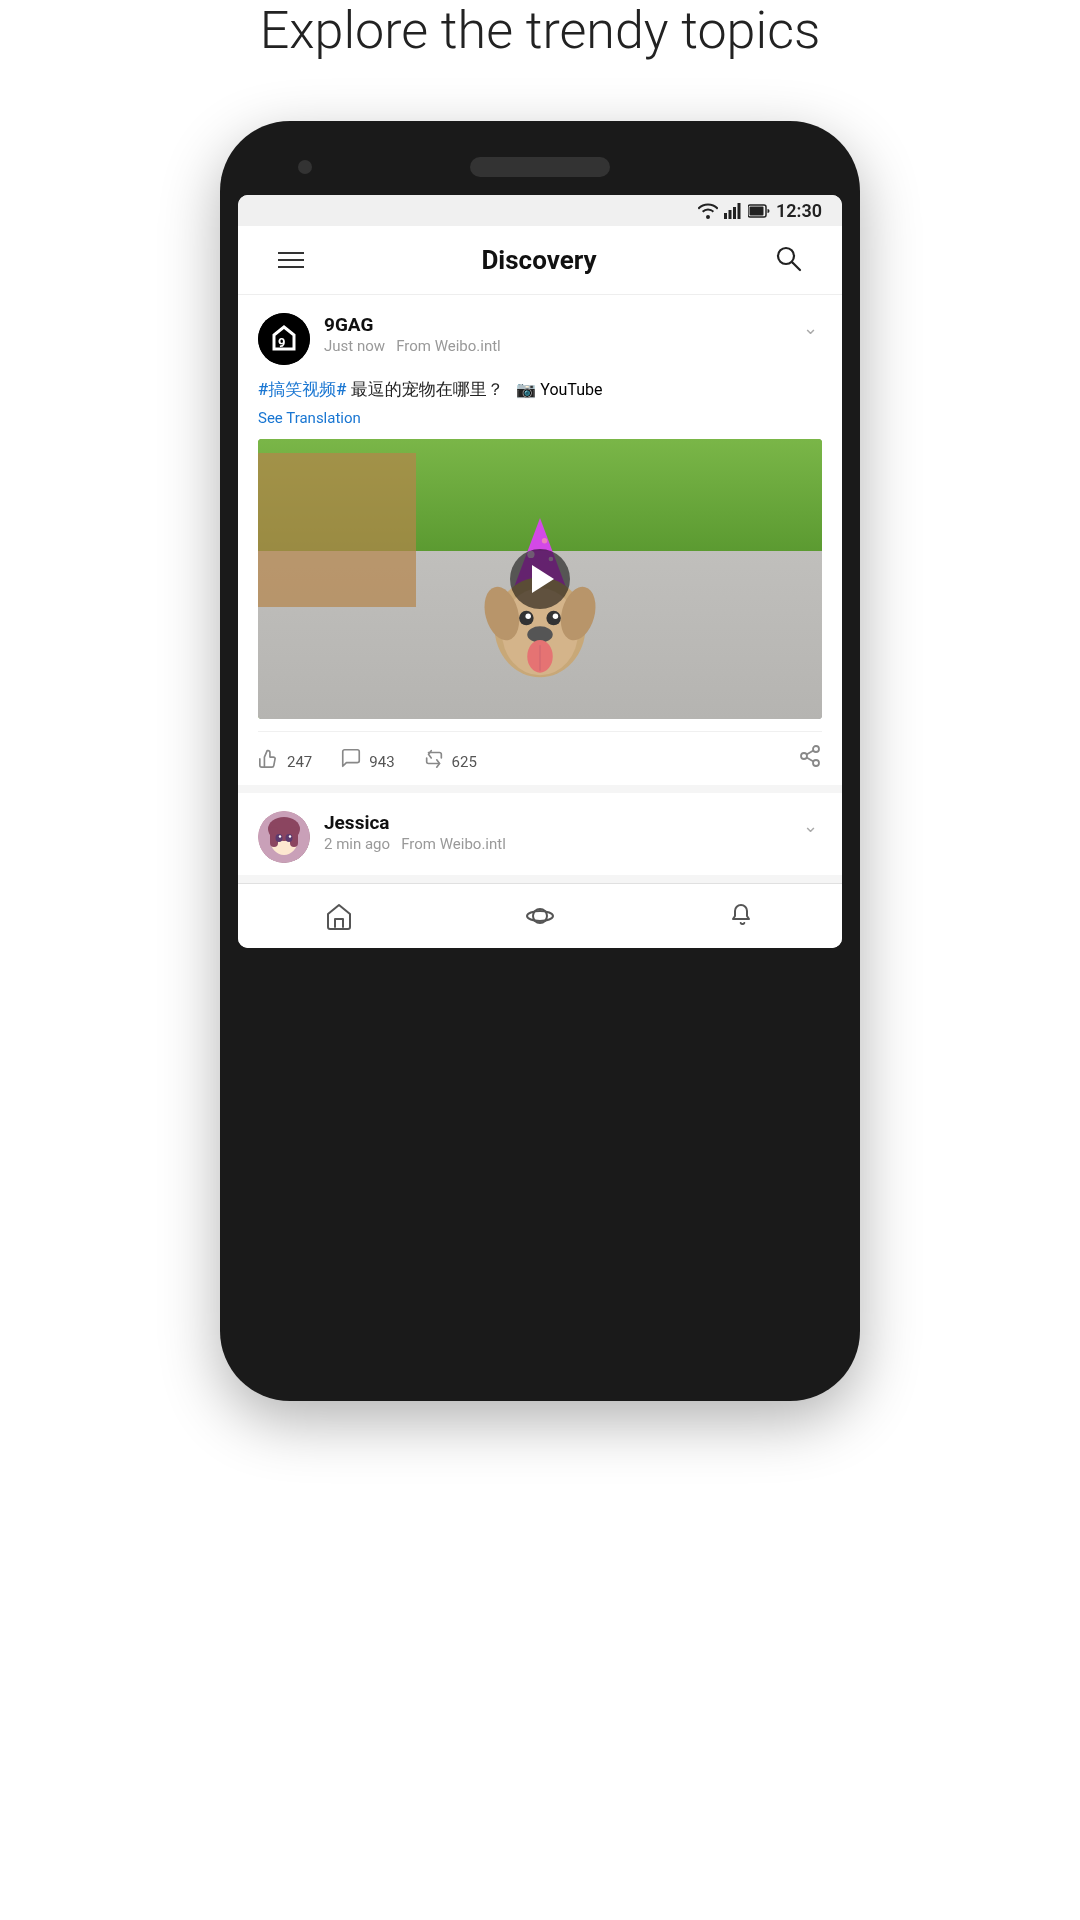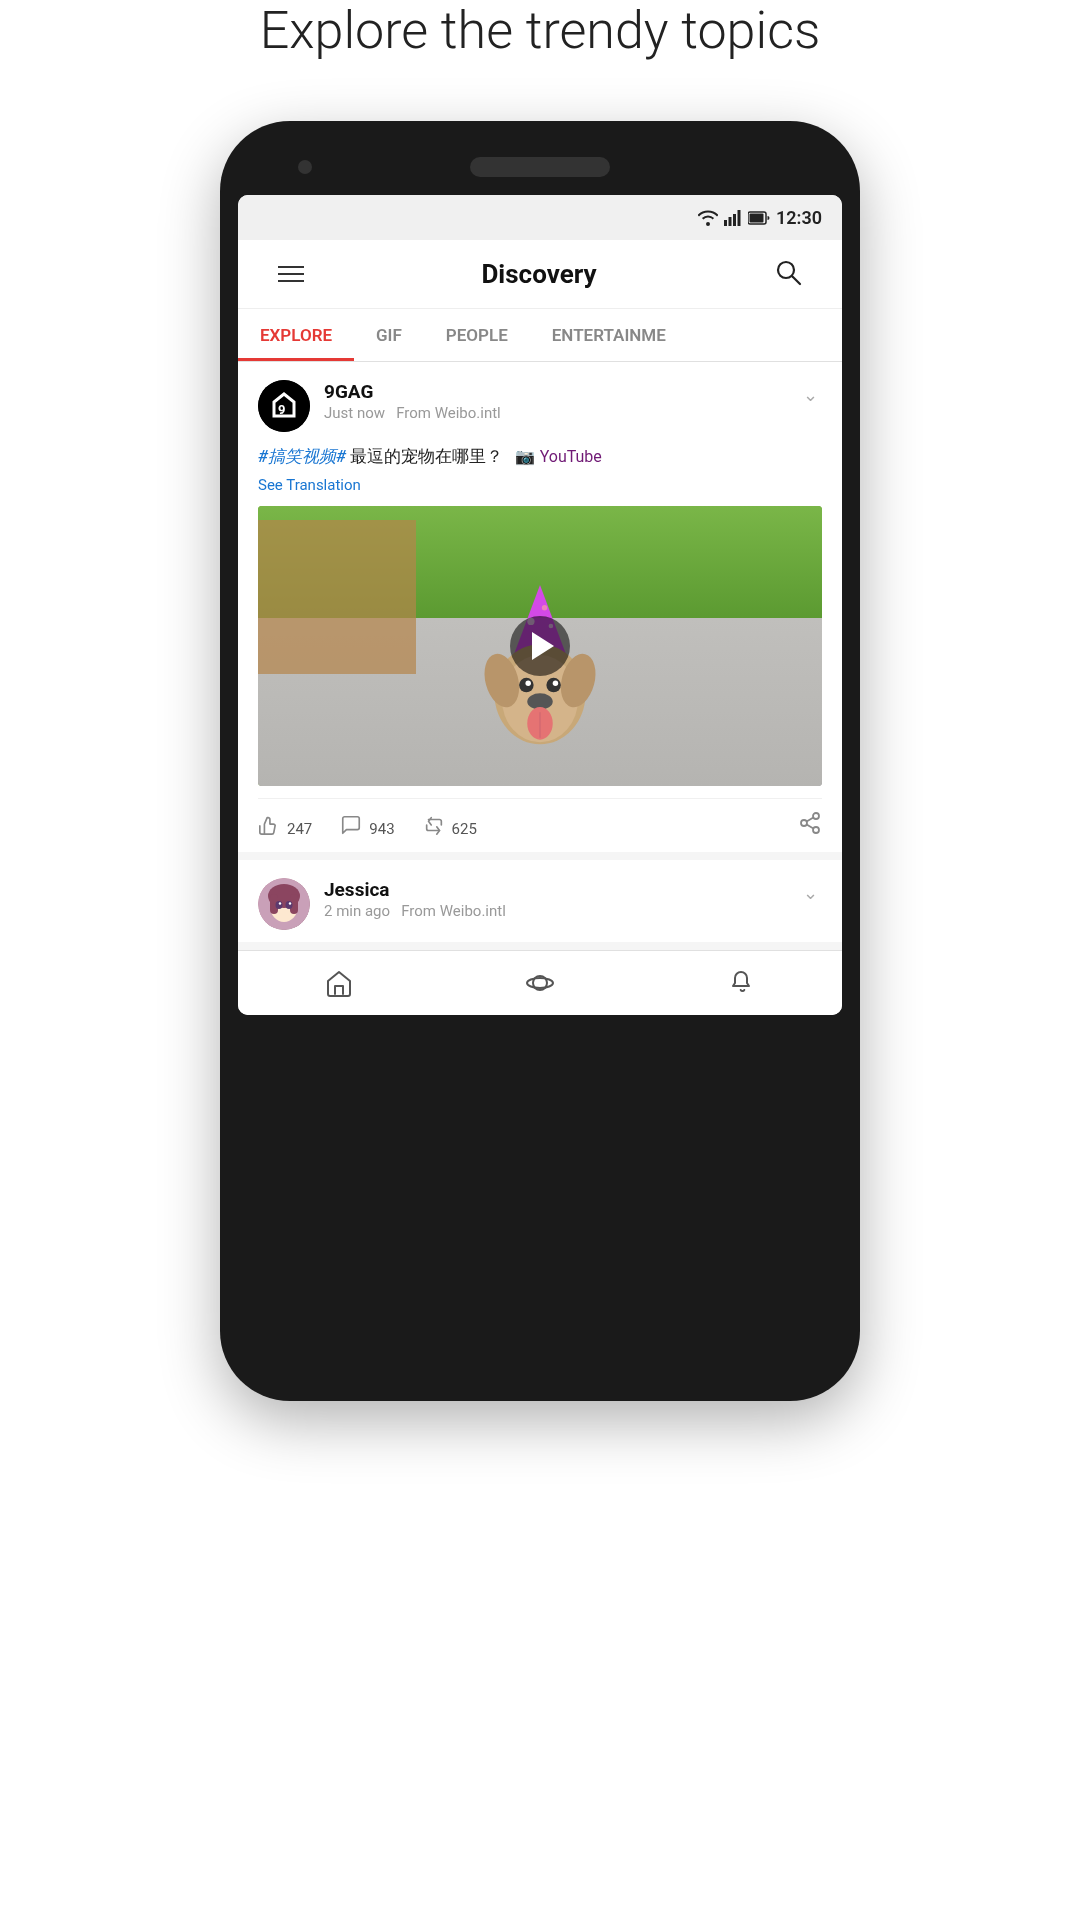--- a/index.html
+++ b/index.html
@@ -64,21 +64,21 @@
       overflow: hidden;
       width: 100%;
     }
 
     
     .status-bar {
       background: #f0f0f0;
       display: flex;
       justify-content: flex-end;
       align-items: center;
-      padding: 12px 20px;
+      padding: 5px 20px;
       gap: 10px;
     }
 
     .status-icons {
       display: flex;
       align-items: center;
       gap: 6px;
     }
 
     .time {
@@ -218,25 +218,24 @@
     .post-text {
       font-size: 17px;
       color: #222;
       margin-bottom: 6px;
       line-height: 1.5;
     }
 
     .hashtag {
       color: #1976d2;
       font-weight: 500;
-      font-style: italic;
     }
 
     .youtube-link {
-      color: #701a75;
+      color: #000000;
       font-size: 16px;
     }
 
     .see-translation {
       font-size: 15px;
       color: #1976d2;
       cursor: pointer;
       margin-top: 4px;
       display: block;
     }
@@ -420,26 +419,20 @@
       </div>
       <div class="nav-title">Discovery</div>
       <div class="search-icon-btn">
         <svg width="28" height="28" viewBox="0 0 28 28" fill="none">
           <circle cx="12" cy="12" r="8" stroke="#222" stroke-width="2.2"></circle>
           <line x1="18.5" y1="18.5" x2="26" y2="26" stroke="#222" stroke-width="2.2" stroke-linecap="round"></line>
         </svg>
       </div>
     </div>
 
-    <div class="tabs">
-      <div class="tab active">EXPLORE</div>
-      <div class="tab">GIF</div>
-      <div class="tab">PEOPLE</div>
-      <div class="tab">ENTERTAINME</div>
-    </div>
 
     <div class="feed">
 
       <div class="post-card">
         <div class="post-header">
           <div class="avatar avatar-9gag">
 
             <svg width="52" height="52" viewBox="0 0 52 52">
               <circle cx="26" cy="26" r="26" fill="#000"></circle>
               <polygon points="26,14 36,22 36,36 16,36 16,22" fill="none" stroke="#fff" stroke-width="3"></polygon>

